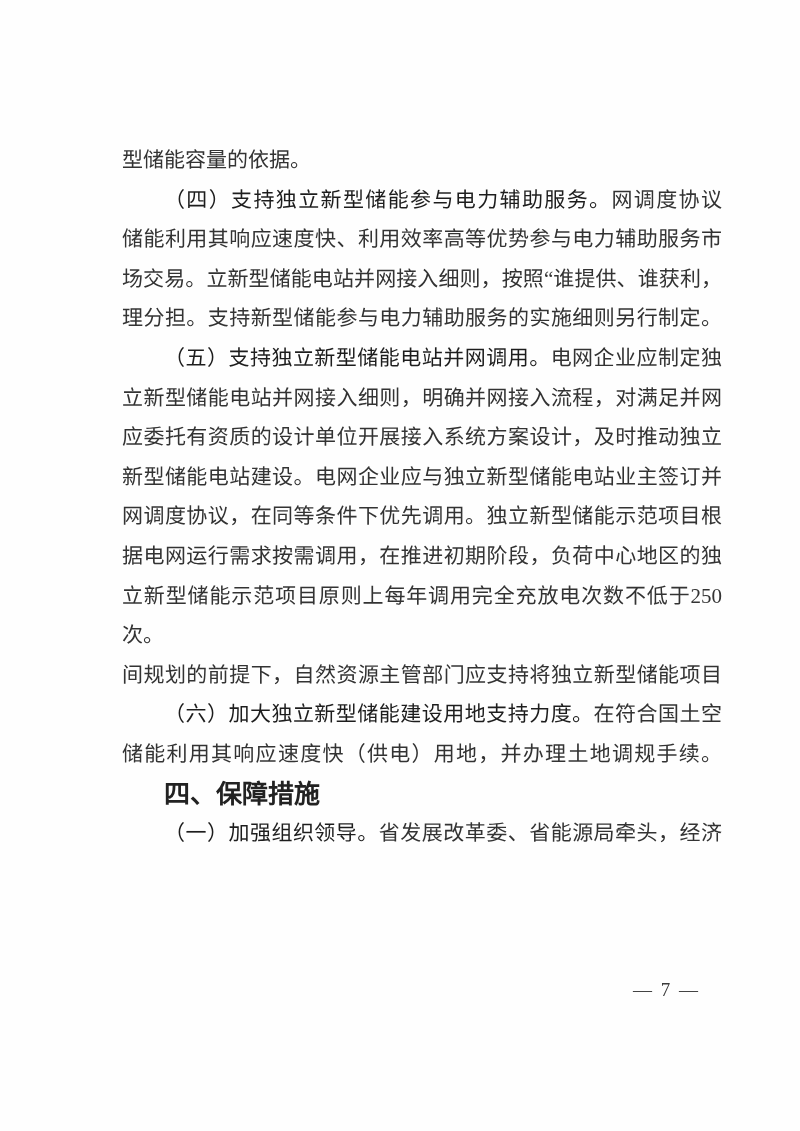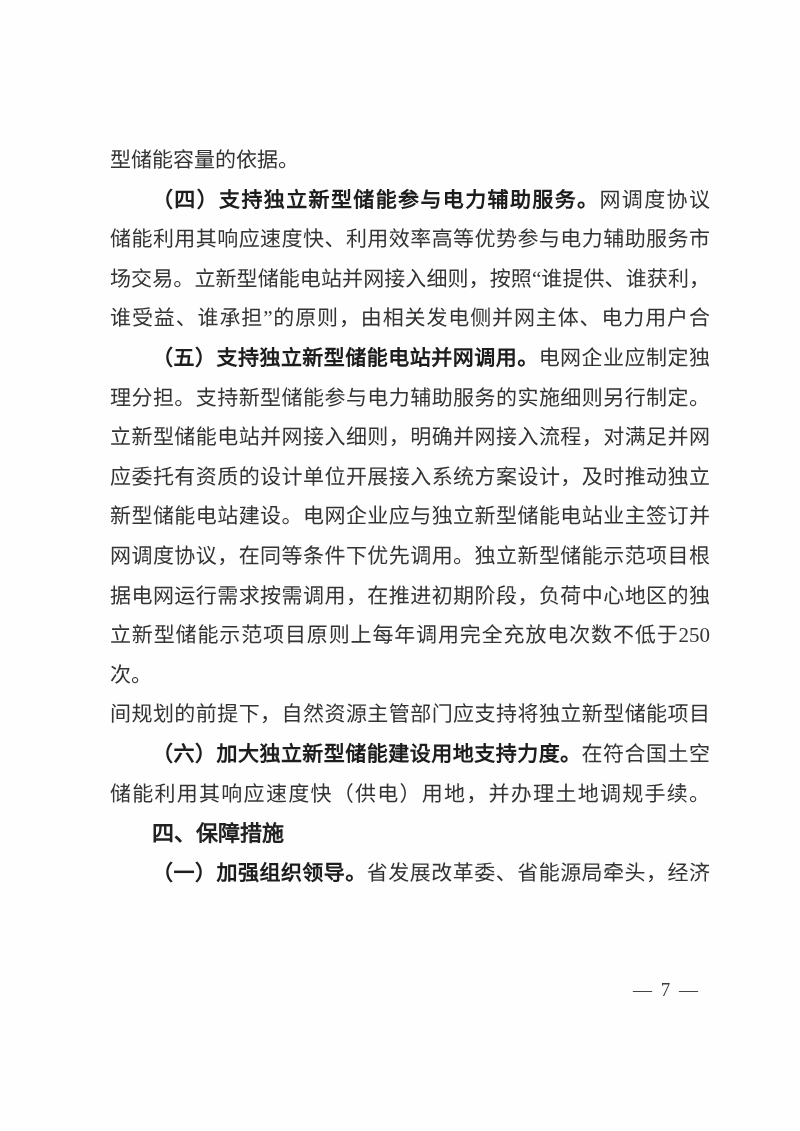--- a/index.html
+++ b/index.html
@@ -16,21 +16,21 @@
     overflow:hidden;
     font-family:"Liberation Serif","DejaVu Serif",serif;
     position:relative;
   }
   .page{
     position:absolute;inset:0;
     background:var(--paper);
   }
   .content{
     position:absolute;
-    left:110px;top:141px;width:600px;
+    left:122px;top:141px;width:600px;
   }
   .line{
     height:39.6px;
     line-height:39.6px;
     font-size:21px;
     color:var(--ink);
     text-align:justify;
     text-align-last:justify;
     overflow:hidden;
     white-space:nowrap;
@@ -40,27 +40,27 @@
     text-align-last:left;
   }
   .line.indent{
     text-indent:42px;
   }
   .seg-body{
     font-weight:400;
     color:var(--ink);
   }
   .seg-bold{
-    font-weight:700;
+    font-weight:400;
     color:var(--ink-bold);
   }
   .seg-heading{
     font-family:Liberation Serif, serif;
     font-weight:700;
-    font-size:22px;
+    font-size:26px;
     color:var(--ink-heading);
   }
   .page-number{
     position:absolute;
     top:980px;
     right:100px;
     font-size:19px;
     line-height:20px;
     color:var(--ink-pagenum);
     letter-spacing:2px;
@@ -69,23 +69,22 @@
 </style>
 </head>
 <body>
 
 <div class="page">
   <div class="content" id="doc-body">
       <div class="line short"><span class="seg-body">型储能容量的依据。</span></div>
       <div class="line indent"><span class="seg-bold">（四）支持独立新型储能参与电力辅助服务。</span><span class="seg-body">网调度协议</span></div>
       <div class="line"><span class="seg-body">储能利用其响应速度快、利用效率高等优势参与电力辅助服务市</span></div>
       <div class="line"><span class="seg-body">场交易。立新型储能电站并网接入细则，按照“谁提供、谁获利，</span></div>
-      <div class="line"><span class="seg-body">谁受益、谁承担”的原则，由相关发电侧并网主体、电力用户合</span></div>
+      <div class="line"><span class="seg-body">理分担。支持新型储能参与电力辅助服务的实施细则另行制定。</span></div>
       <div class="line indent"><span class="seg-bold">（五）支持独立新型储能电站并网调用。</span><span class="seg-body">电网企业应制定独</span></div>
-      <div class="line"><span class="seg-body">理分担。支持新型储能参与电力辅助服务的实施细则另行制定。</span></div>
       <div class="line"><span class="seg-body">立新型储能电站并网接入细则，明确并网接入流程，对满足并网</span></div>
       <div class="line"><span class="seg-body">应委托有资质的设计单位开展接入系统方案设计，及时推动独立</span></div>
       <div class="line"><span class="seg-body">新型储能电站建设。电网企业应与独立新型储能电站业主签订并</span></div>
       <div class="line"><span class="seg-body">网调度协议，在同等条件下优先调用。独立新型储能示范项目根</span></div>
       <div class="line"><span class="seg-body">据电网运行需求按需调用，在推进初期阶段，负荷中心地区的独</span></div>
       <div class="line"><span class="seg-body">立新型储能示范项目原则上每年调用完全充放电次数不低于250</span></div>
       <div class="line short"><span class="seg-body">次。</span></div>
       <div class="line"><span class="seg-body">间规划的前提下，自然资源主管部门应支持将独立新型储能项目</span></div>
       <div class="line indent"><span class="seg-bold">（六）加大独立新型储能建设用地支持力度。</span><span class="seg-body">在符合国土空</span></div>
       <div class="line"><span class="seg-body">储能利用其响应速度快（供电）用地，并办理土地调规手续。</span></div>

